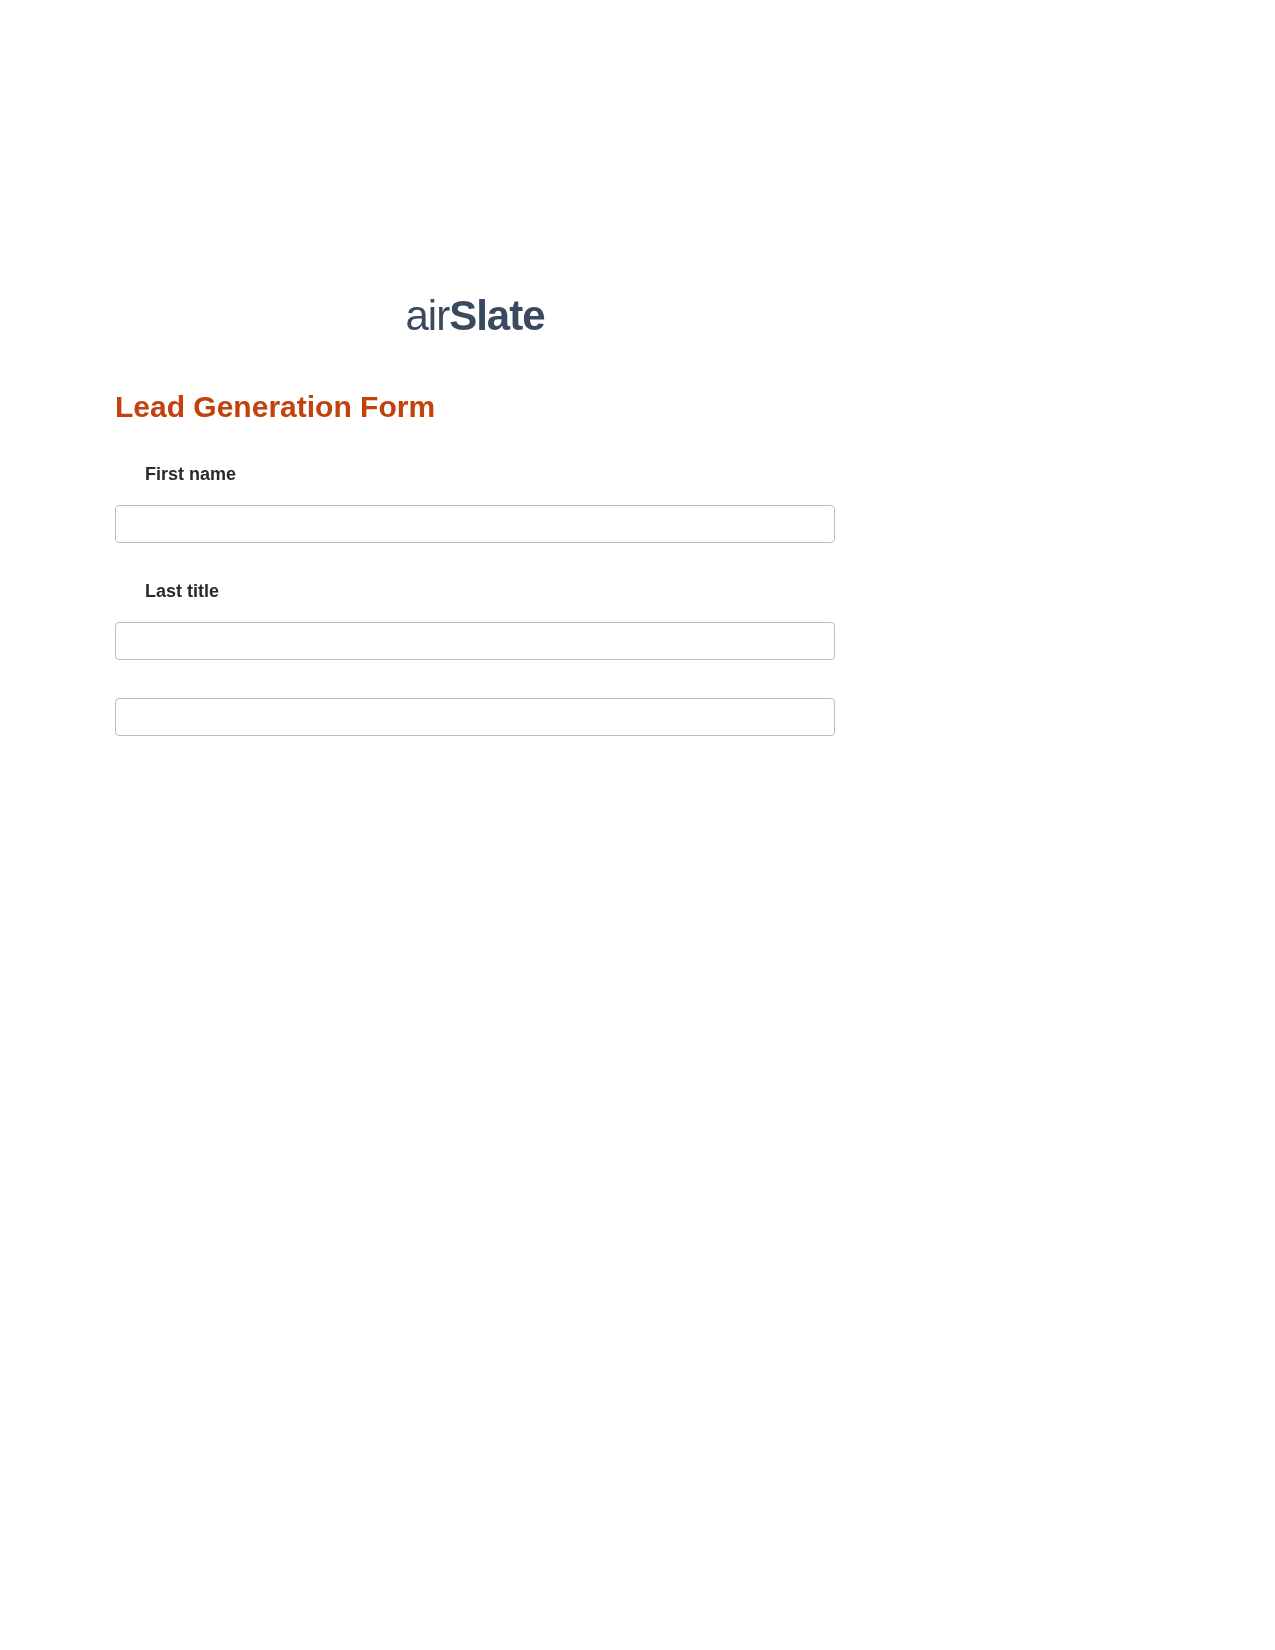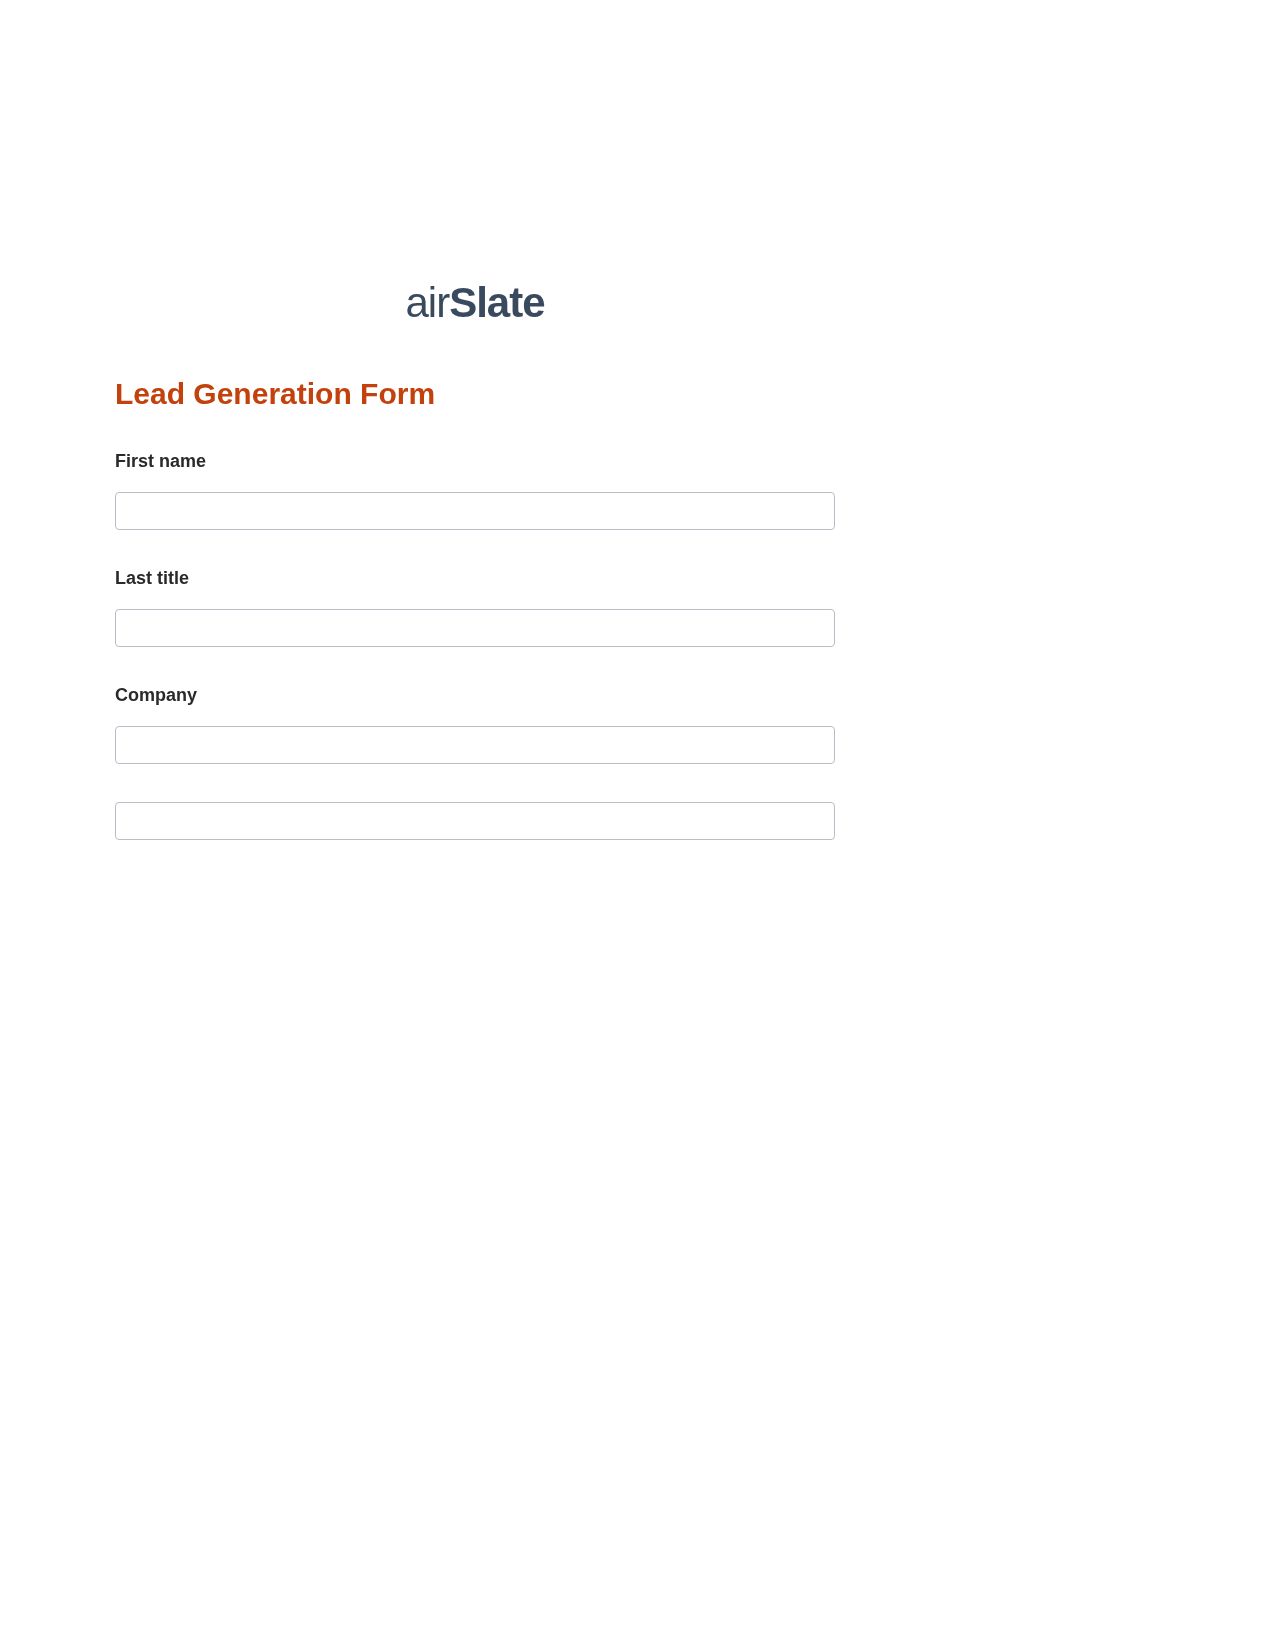--- a/index.html
+++ b/index.html
@@ -10,21 +10,21 @@
     body {
       font-family: Arial, Helvetica, sans-serif;
       background: #ffffff;
       width: 1275px;
       height: 1650px;
       position: relative;
     }
     .form-container {
       position: absolute;
       left: 115px;
-      top: 279px;
+      top: 292px;
       width: 720px;
     }
     .logo {
       text-align: center;
       margin-bottom: 50px;
     }
     .logo-text {
       font-size: 42px;
       font-weight: 700;
       color: #3a4a5e;
@@ -41,20 +41,21 @@
     }
     .field-group {
       margin-bottom: 38px;
     }
     .field-label {
       display: block;
       font-size: 18px;
       font-weight: 700;
       color: #2a2a2a;
       margin-bottom: 20px;
+      margin-left: 30px;
     }
     .field-input {
       width: 100%;
       height: 38px;
       border: 1px solid #b8bec6;
       border-radius: 4px;
       padding: 6px 10px;
       font-size: 15px;
       background: #ffffff;
       color: #333333;
@@ -73,21 +74,17 @@
   <div class="field-group">
     <label class="field-label">First name</label>
     <input type="text" class="field-input" value="" style="">
   </div>
 
   <div class="field-group">
     <label class="field-label">Last title</label>
     <input type="text" class="field-input" value="" style="">
   </div>
 
-  <div class="field-group">
-    <label class="field-label">Company</label>
-    <input type="text" class="field-input" value="" style="">
-  </div>
 
   <div class="field-group">
     <input type="text" class="field-input" value="" style="">
   </div>
 </div>
 
 </body></html>

